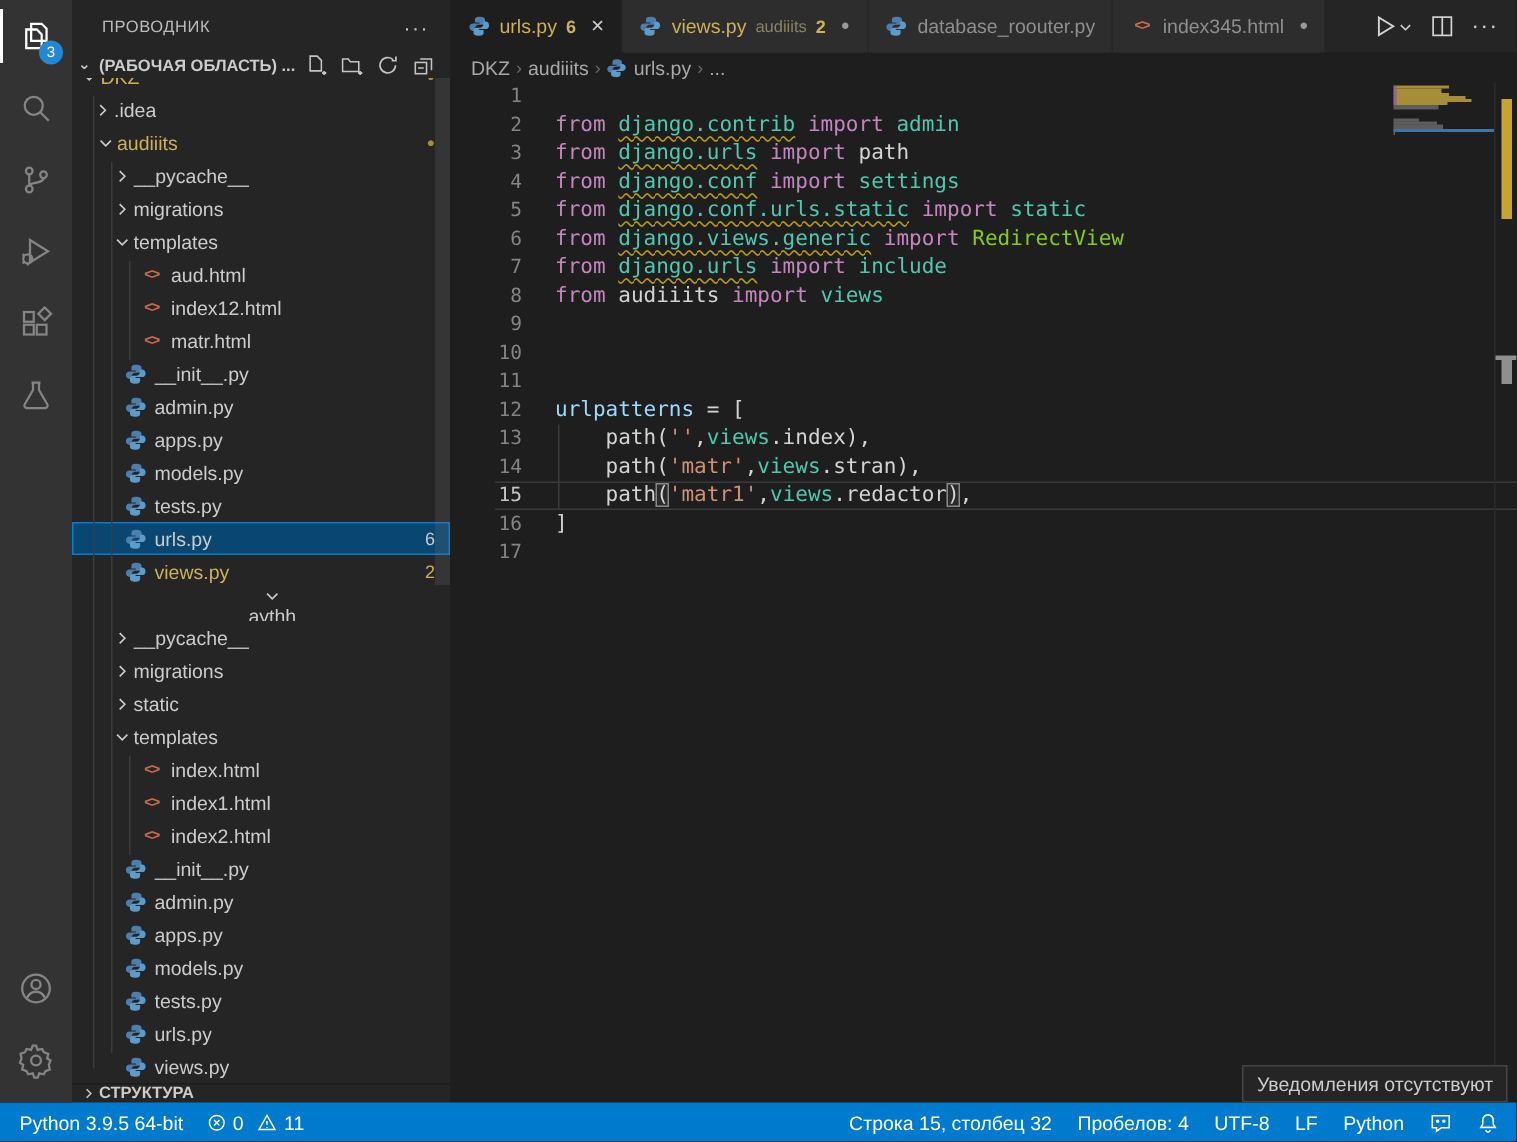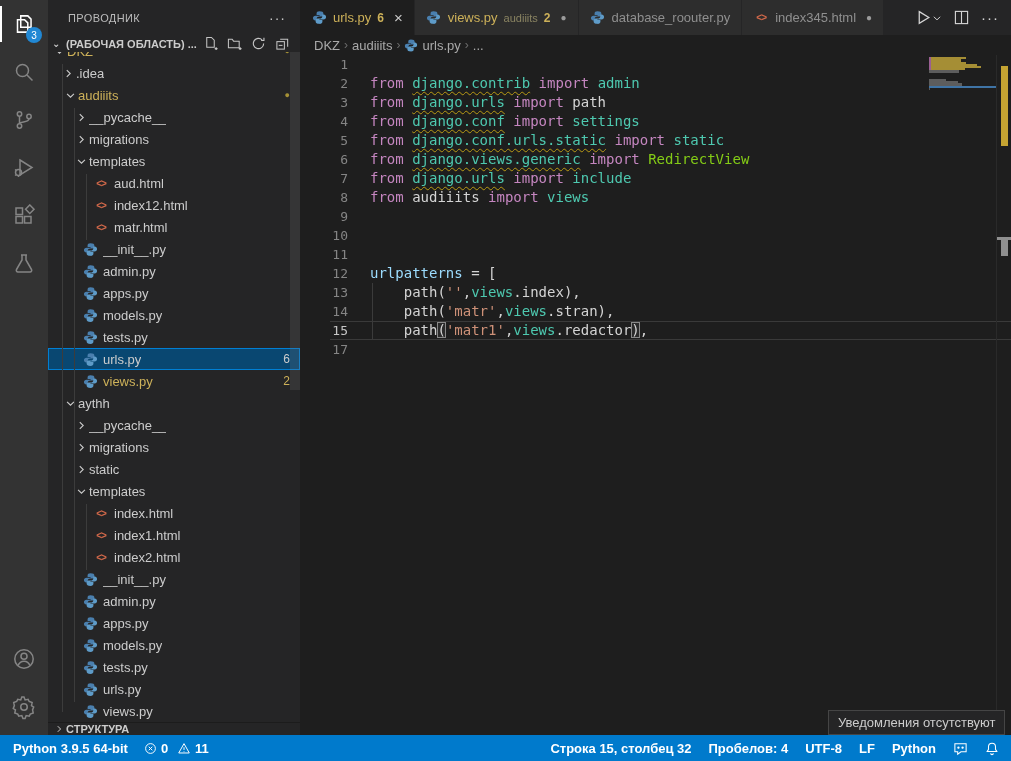--- a/index.html
+++ b/index.html
@@ -84,21 +84,21 @@
   .ruler { position:absolute; top:0; right:0; width:15px; height:680px; border-left:1px solid #2a2a2a; }
   .ruler .warnmark { position:absolute; left:4px; top:11px; width:7px; height:80px; background:#c5a432; }
   .ruler .cursor-line { position:absolute; left:0; top:182px; width:15px; height:3px; background:#8f8f8f; }
   .ruler .cursor-bar { position:absolute; left:4px; top:185px; width:7px; height:16px; background:#8f8f8f; }
 
   
   .statusbar { position:absolute; left:0; top:735px; width:1011px; height:26px; background:#007acc; color:#ffffff;
     display:flex; align-items:center; font-size:13px; }
   .sb-left { display:flex; align-items:center; gap:16px; padding-left:13px; }
   .sb-right { margin-left:auto; display:flex; align-items:center; gap:17px; padding-right:12px; }
-  .sb-item { display:flex; align-items:center; gap:4px; white-space:nowrap;font-weight:bold; }
+  .sb-item { display:flex; align-items:center; gap:4px; white-space:nowrap; }
   .sb-item svg { display:block; }
 
   
   .tooltip { position:absolute; left:828px; top:710px; height:25px; background:#252526; border:1px solid #454545;
     color:#cccccc; font-size:13px; display:flex; align-items:center; padding:0 9px; z-index:20; }
 </style>
 </head>
 <body>
 
 <div id="app">
@@ -325,21 +325,21 @@
         <div class="trow mod" style="padding-left: 34px;">
           <span class="fic">
             <svg width="15" height="15" viewBox="0 0 16 16">
               <path d="M7.9 1.2c-2 0-3 .9-3 2.2v1.9h3.2v.7H3.6C2.1 6 1 7 1 8.6c0 1.6 1.1 2.7 2.6 2.7h1.5V9.2c0-1.4 1.2-2.3 2.6-2.3h2.4c1.2 0 2-.9 2-2.1V3.4c0-1.3-1.1-2.2-4.2-2.2z" fill="#4a7fae"></path>
               <path d="M8.1 14.8c2 0 3-.9 3-2.2v-1.9H7.9V10h4.5c1.5 0 2.6-1 2.6-2.6 0-1.6-1.1-2.7-2.6-2.7h-1.5v2.1c0 1.4-1.2 2.3-2.6 2.3H5.9c-1.2 0-2 .9-2 2.1v1.4c0 1.3 1.1 2.2 4.2 2.2z" fill="#5e9bc8"></path>
             </svg>
           </span>
           <span class="tlabel">views.py</span>
           <span class="tbadge num">2</span>
         </div>
-        <div class="trow" style="padding-left: 15px;">
+        <div class="trow" style="padding-left: 15px; flex-direction: column;">
           <span class="chev exp">
             <svg width="11" height="11" viewBox="0 0 16 16" fill="none" stroke="#cccccc" stroke-width="1.6">
               <path d="M5.5 3l5 5-5 5"></path>
             </svg>
           </span>
           <span class="tlabel">aythh</span>
         </div>
         <div class="trow" style="padding-left: 26px;">
           <span class="chev">
             <svg width="11" height="11" viewBox="0 0 16 16" fill="none" stroke="#cccccc" stroke-width="1.6">
@@ -608,20 +608,24 @@
             <span class="ln">13</span>
             <span class="ct"><span class="c-txt">    path(</span><span class="c-str">''</span><span class="c-txt">,</span><span class="c-mod">views</span><span class="c-txt">.index),</span></span>
           </div>
           <div class="cl g">
             <span class="ln">14</span>
             <span class="ct"><span class="c-txt">    path(</span><span class="c-str">'matr'</span><span class="c-txt">,</span><span class="c-mod">views</span><span class="c-txt">.stran),</span></span>
           </div>
           <div class="cl cur g">
             <span class="ln">15</span>
             <span class="ct"><span class="c-txt">    path</span><span class="c-txt bx">(</span><span class="c-str">'matr1'</span><span class="c-txt">,</span><span class="c-mod">views</span><span class="c-txt">.redactor</span><span class="c-txt bx">)</span><span class="c-txt">,</span></span>
+          </div>
+          <div class="cl">
+            <span class="ln">16</span>
+            <span class="ct"><span class="c-txt">]</span></span>
           </div>
           <div class="cl">
             <span class="ln">17</span>
             <span class="ct"></span>
           </div>
         </div>
       <div class="minimap" id="minimap">
           <div class="mmrow"></div>
           <div class="mmrow" style="width: 36.8px; background: rgb(165, 142, 53); box-shadow: rgb(154, 95, 147) 2px 0px 0px inset;"></div>
           <div class="mmrow" style="width: 32.2px; background: rgb(165, 142, 53); box-shadow: rgb(154, 95, 147) 2px 0px 0px inset;"></div>

